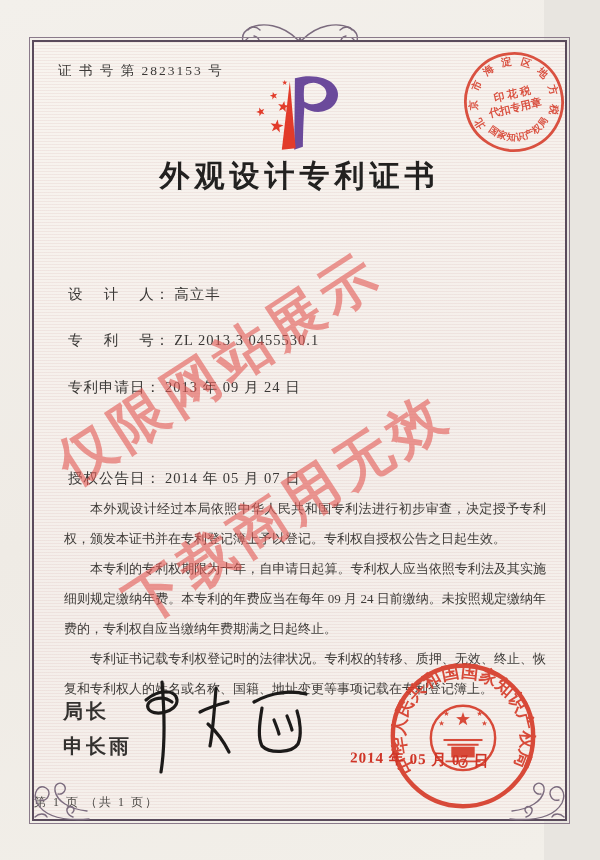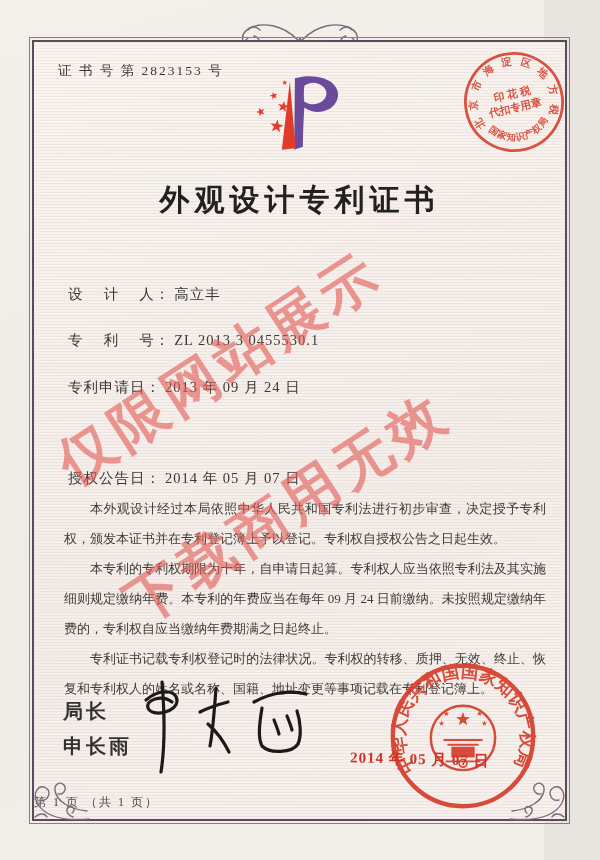--- a/index.html
+++ b/index.html
@@ -15,21 +15,21 @@
     background:
       repeating-linear-gradient(180deg, rgba(205,160,158,0.16) 0px, rgba(205,160,158,0.16) 1px,
         rgba(0,0,0,0) 1px, rgba(0,0,0,0) 3px),
       linear-gradient(160deg,#f8f4ef 0%,#f4eeea 60%,#f6f1ec 100%); }
   .cert-no { position:absolute; left:24px; top:20px; font-size:13.5px;
     letter-spacing:2px; color:#3c3a38; }
   .tax-stamp { position:absolute; left:424px; top:4px; width:112px; height:112px;
     transform:rotate(-13deg); opacity:0.88; }
   .logo { position:absolute; left:196px; top:32px; width:140px; height:80px; }
   .title { position:absolute; left:0; top:114px; width:100%; text-align:center;
-    font-size:30px; font-weight:bold; letter-spacing:5px; color:#222120;margin-top:24px; }
+    font-size:30px; font-weight:bold; letter-spacing:5px; color:#222120; }
   .field { position:absolute; left:34px; font-size:14.5px; color:#3a3836;
     letter-spacing:1px; white-space:nowrap; }
   .field .val { margin-left:4px; }
   .body-text { position:absolute; left:30px; top:452px; width:482px;
     font-size:13px; line-height:30px; color:#3e3b38; text-align:justify; }
   .body-text p { text-indent:2em; }
   .signer { position:absolute; left:29px; font-size:20px; font-weight:bold;
     letter-spacing:3px; color:#33312f; }
   .signature { position:absolute; left:86px; top:636px; width:210px; height:100px; }
   .office-seal { position:absolute; left:351px; top:616px; width:156px; height:156px;

